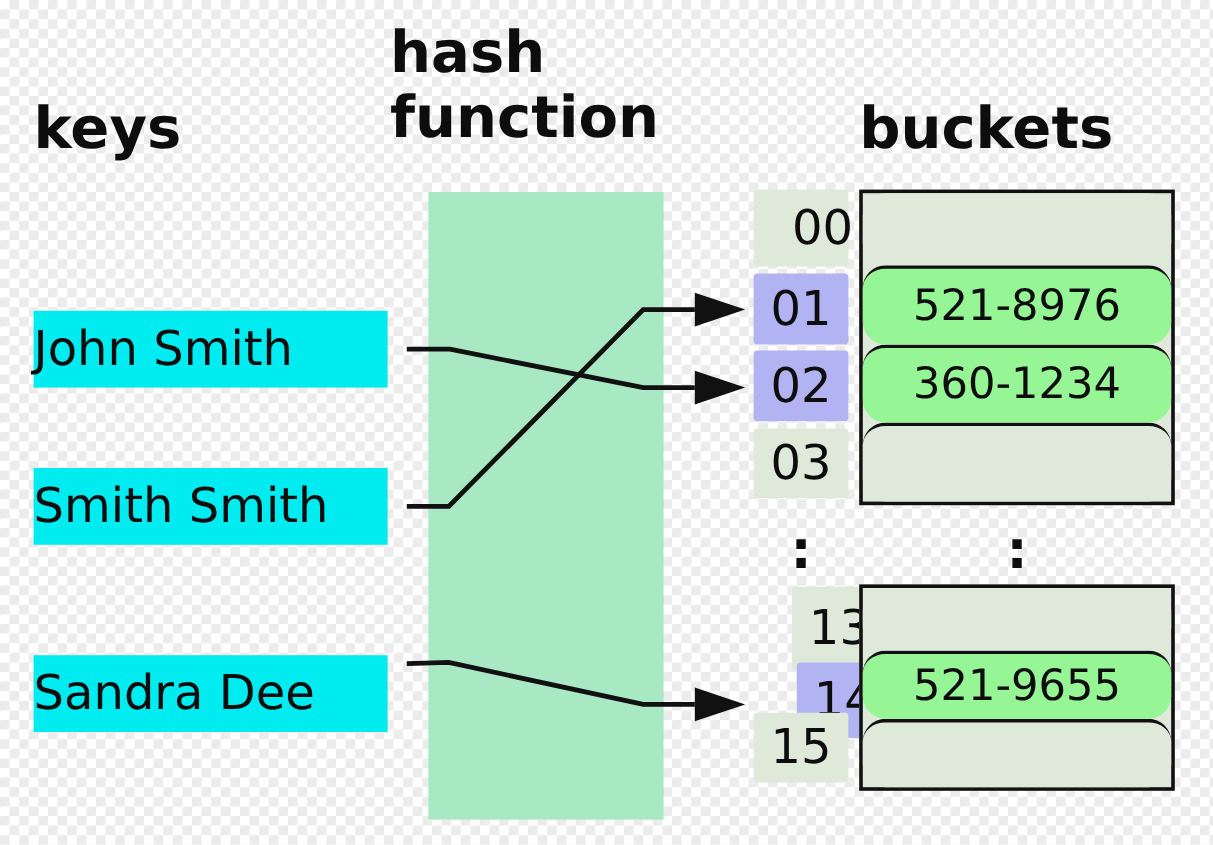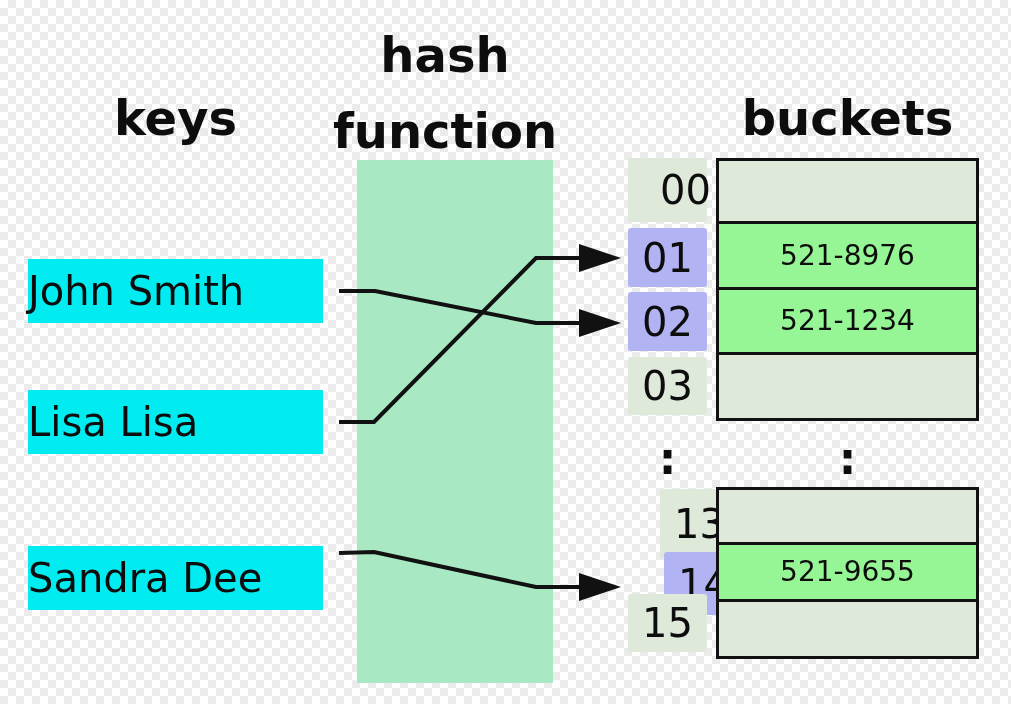--- a/index.html
+++ b/index.html
@@ -15,22 +15,22 @@
     background-image:
       linear-gradient(45deg,#ebebeb 25%,transparent 25%,transparent 75%,#ebebeb 75%),
       linear-gradient(45deg,#ebebeb 25%,transparent 25%,transparent 75%,#ebebeb 75%);
     background-size:16px 16px;
     background-position:0 0,8px 8px;
   }
   .abs{position:absolute;box-sizing:border-box;}
   .heading{
     font-weight:bold;
     font-size:48px;
-    line-height:76px;
-    text-align:center;
+    line-height:54px;
+    text-align:left;
     letter-spacing:0px;
   }
   .hash-box{
     left:357px;top:160px;width:196px;height:523px;
     background:#a8e8c3;
   }
   .key-box{
     left:28px;width:295px;height:64px;
     background:#00ecf0;
     display:flex;align-items:center;
@@ -46,22 +46,23 @@
   .idx.hl{background:#b2b3f2;}
   .btable{
     left:716px;width:263px;
     border:3px solid #111;
     background:#dfe9da;
     display:flex;flex-direction:column;
   }
   .brow{
     height:62px;
     display:flex;align-items:center;justify-content:center;
-    font-size:28px;
+    font-size:36px;
     background:#dfe9da;
+    border-radius:19px;
   }
   .brow + .brow{height:65px;border-top:3px solid #111;}
   .brow.filled{background:#96f595;}
   .ellipsis{
     display:flex;align-items:center;justify-content:center;
     font-size:44px;font-weight:bold;
   }
   .arrows{left:0;top:0;pointer-events:none;}
   .arrows path{stroke:#111;stroke-width:4;fill:none;}
   .arrows polygon{fill:#111;stroke:none;}
@@ -89,39 +90,39 @@
     <g>
       <path d="M339,553 L374,552 L536,587 L579,587"></path>
       <polygon points="579,573 579,601 621,587"></polygon>
     </g>
   </svg>
 
   <div class="abs key-box" style="top:259px;">
     <span>John Smith</span>
   </div>
   <div class="abs key-box" style="top:390px;">
-    <span>Lisa Lisa</span>
+    <span>Smith Smith</span>
   </div>
   <div class="abs key-box" style="top:522px;margin-top:24px;">
     <span>Sandra Dee</span>
   </div>
 
   <div class="abs idx" style="top:158px;height:64px;padding-left:36px;">00</div>
   <div class="abs idx hl" style="top:228px;height:59px;">01</div>
   <div class="abs idx hl" style="top:292px;height:59px;">02</div>
   <div class="abs idx" style="top:357px;height:58px;">03</div>
   <div class="abs ellipsis" style="left:628px;top:430px;width:79px;height:56px;">:</div>
   <div class="abs idx" style="top:489px;height:70px;margin-left:32px;">13</div>
   <div class="abs idx hl" style="top:552px;height:63px;margin-left:36px;">14</div>
   <div class="abs idx" style="top:594px;height:58px;">15</div>
 
   <div class="abs btable" style="top:158px;height:263px;">
     <div class="brow"></div>
     <div class="brow filled">521-8976</div>
-    <div class="brow filled">521-1234</div>
+    <div class="brow filled">360-1234</div>
     <div class="brow"></div>
   </div>
 
   <div class="abs ellipsis" style="left:716px;top:430px;width:263px;height:56px;">:</div>
 
   <div class="abs btable" style="top:487px;height:172px;">
     <div class="brow"></div>
     <div class="brow filled">521-9655</div>
     <div class="brow"></div>
   </div>

